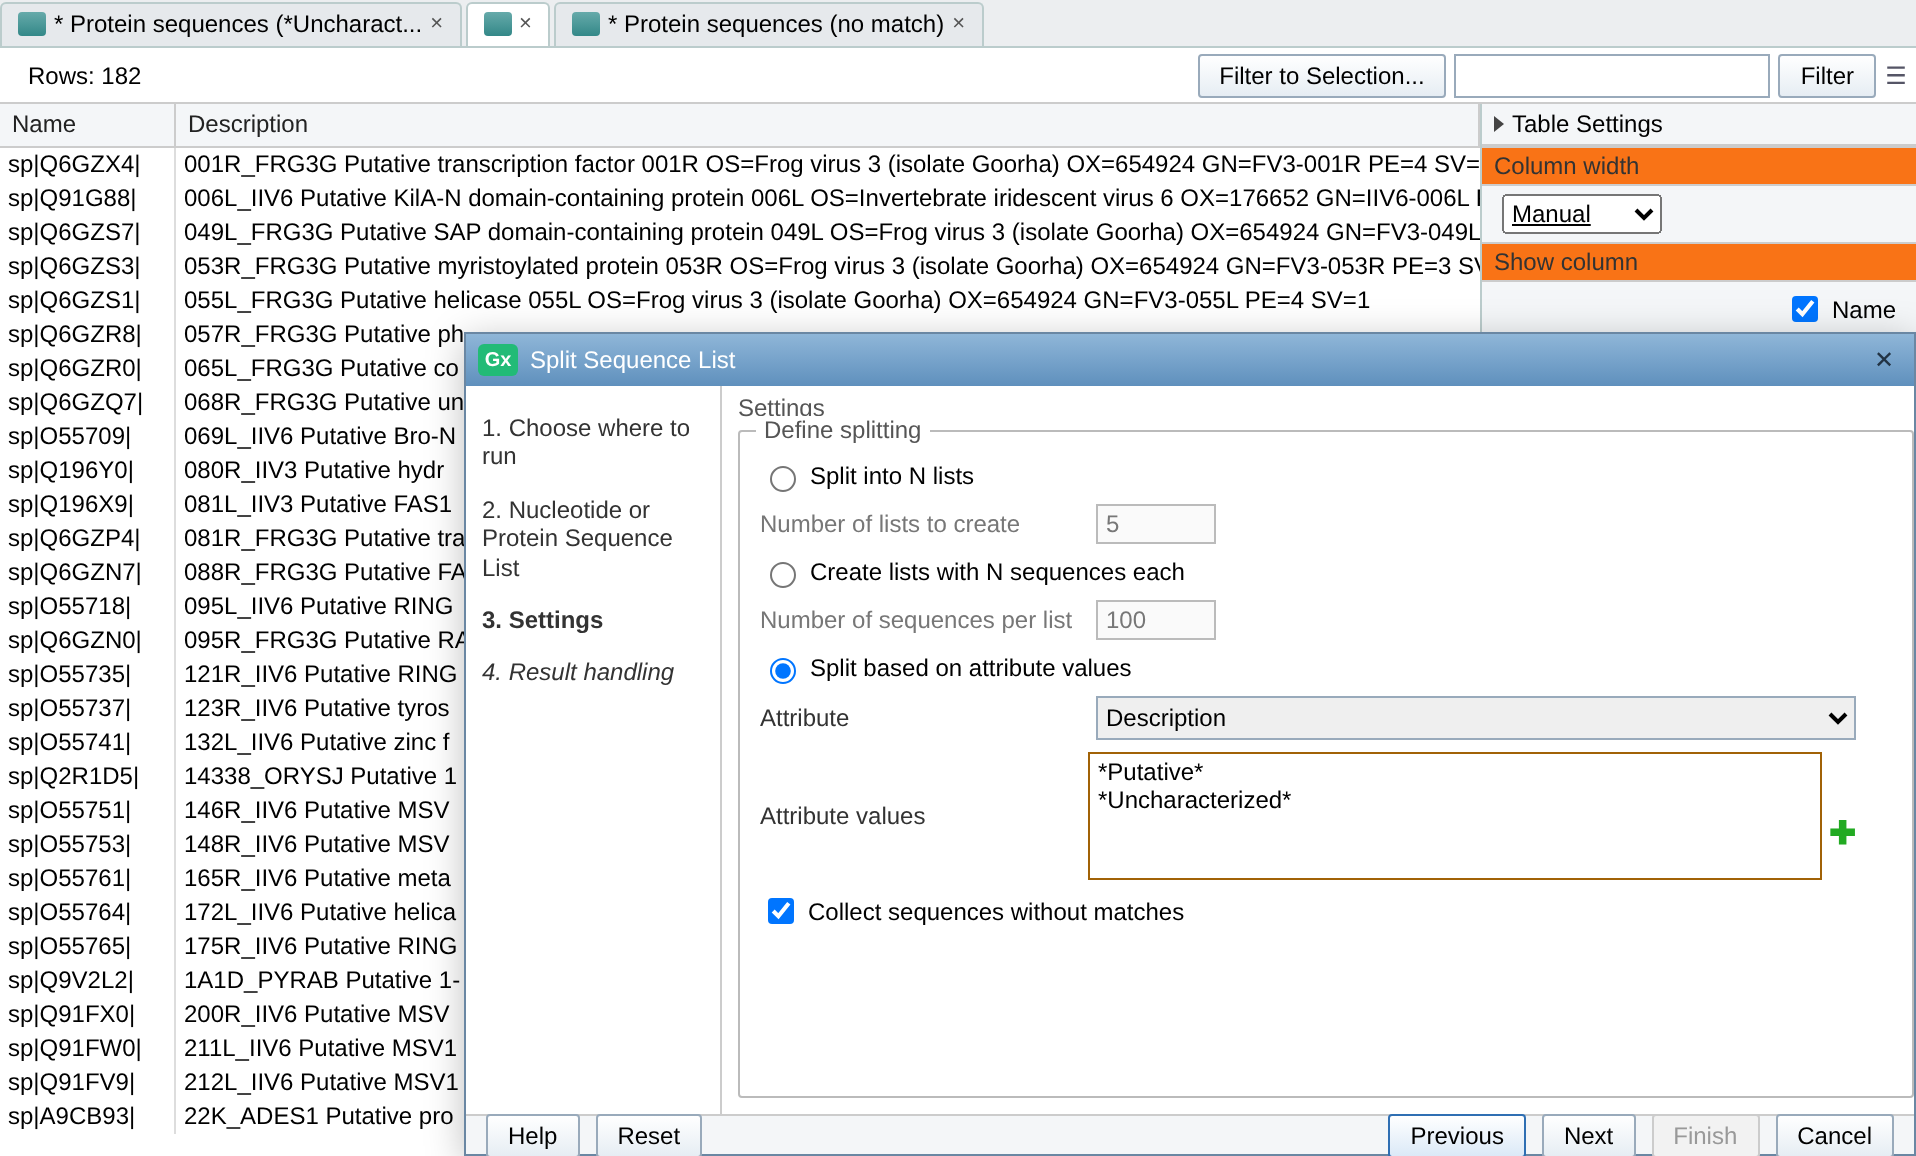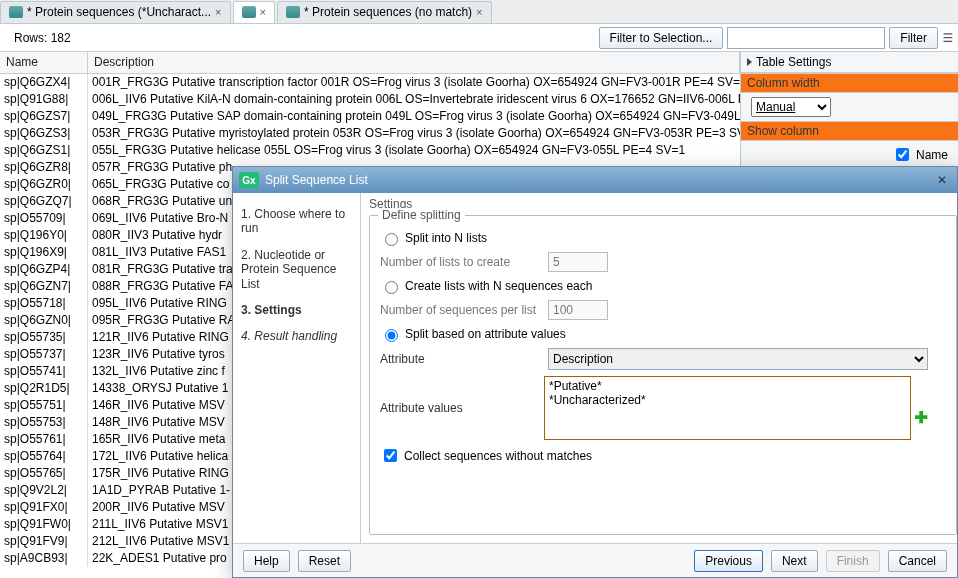--- a/index.html
+++ b/index.html
@@ -44,21 +44,21 @@
   .dlg-content .section-label { padding:4px 8px; color:#555; }
   .fieldset { border:1px solid #bbb; margin:0 0 8px 8px; padding:8px 28px 10px 10px; flex:1; position:relative; border-radius:2px; }
   .fieldset .legend { position:absolute; top:-8px; left:8px; background:#fff; padding:0 4px; color:#555; }
   .fr { display:flex; align-items:center; gap:8px; margin:6px 0; }
   .fr .lab { width:160px; color:#777; }
   .fr input[type=text] { width:60px; height:20px; border:1px solid #bbb; padding:0 4px; color:#777; }
   .fr select.attr { flex:1; height:22px; border:1px solid #9ab; }
   .attrvals { display:flex; align-items:center; gap:4px; }
   .attrvals textarea { flex:1; height:64px; border:1px solid #a16207; resize:none; padding:2px 4px; font-family:inherit; }
   .plus { color:#2a2; font-weight:bold; font-size:16px; cursor:pointer; padding-top:18px; }
-  .dlg-footer { height:34px; border-top:1px solid #ccc; display:flex; align-items:center; padding:0 10px; gap:8px; background:#f4f6f8; }
+  .dlg-footer { height:20px; border-top:1px solid #ccc; display:flex; align-items:center; padding:0 10px; gap:8px; background:#f4f6f8; }
   .dlg-footer .spacer { flex:1; }
   .dlg-btn.primary { border:1px solid #2f6fb3; background:linear-gradient(#fff,#dbe9f7); }
   .dlg-btn.disabled { color:#999; border-color:#ccc; background:#f2f2f2; }
   .radio, .check { display:flex; align-items:center; gap:4px; }
   .disabled-text { color:#888; }
 </style>
 </head>
 <body>
 
 <div class="tabbar">

